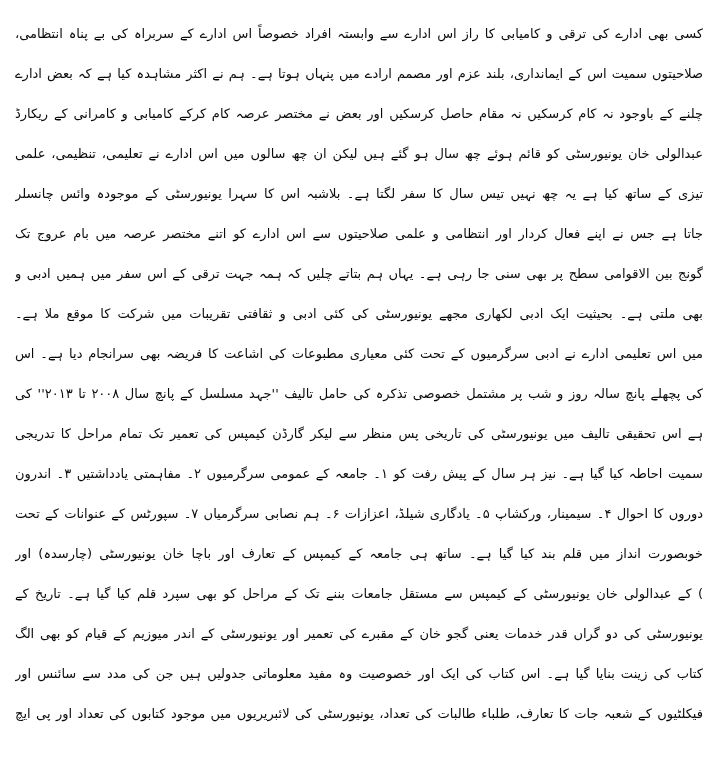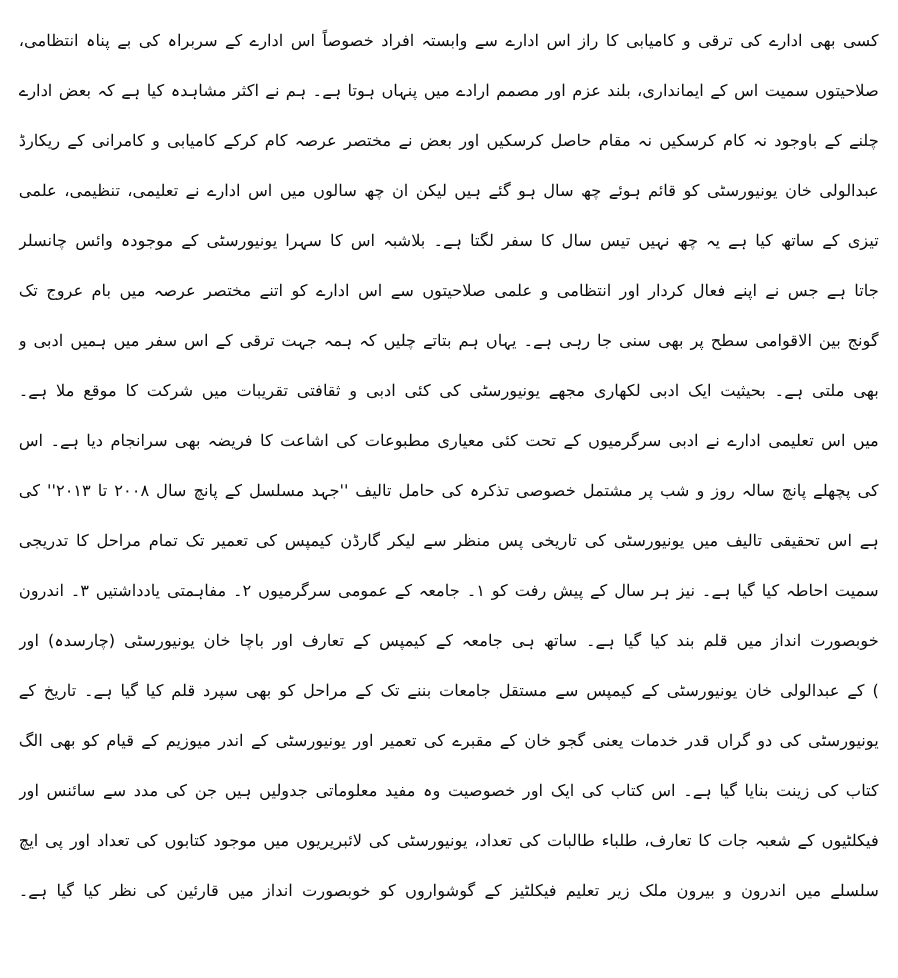--- a/index.html
+++ b/index.html
@@ -45,20 +45,20 @@
     <div class="text-line">چلنے کے باوجود نہ کام کرسکیں نہ مقام حاصل کرسکیں اور بعض نے مختصر عرصہ کام  کرکے کامیابی و کامرانی کے ریکارڈ قائم کئے۔</div>
     <div class="text-line">عبدالولی خان یونیورسٹی کو قائم ہوئے چھ سال ہو گئے ہیں لیکن ان چھ سالوں میں اس ادارے نے تعلیمی، تنظیمی، علمی اور تعمیراتی سفر جس</div>
     <div class="text-line">تیزی کے ساتھ کیا ہے یہ چھ نہیں تیس سال کا سفر لگتا ہے۔ بلاشبہ اس کا سہرا یونیورسٹی کے موجودہ وائس چانسلر پروفیسر ڈاکٹر احسان علی کے سر</div>
     <div class="text-line">جاتا ہے جس نے اپنے فعال کردار اور انتظامی و علمی صلاحیتوں سے اس ادارے کو اتنے مختصر عرصہ میں بام عروج تک پہنچایا کہ اب اس کی</div>
     <div class="text-line">گونج بین الاقوامی سطح پر بھی سنی جا رہی ہے۔ یہاں ہم بتاتے چلیں کہ ہمہ جہت ترقی کے اس سفر میں ہمیں ادبی و ثقافتی سرگرمیوں کی چاشنی</div>
     <div class="text-line">بھی ملتی ہے۔ بحیثیت ایک ادبی لکھاری مجھے یونیورسٹی کی کئی ادبی و ثقافتی تقریبات میں شرکت کا موقع ملا ہے۔ محترم وائس چانسلر کی سربراہی</div>
     <div class="text-line">میں اس تعلیمی ادارے نے ادبی سرگرمیوں کے تحت کئی معیاری مطبوعات کی اشاعت کا فریضہ بھی سرانجام دیا ہے۔ اس سلسلے میں یونیورسٹی</div>
     <div class="text-line">کی پچھلے پانچ سالہ روز و شب پر مشتمل خصوصی تذکرہ کی حامل تالیف ''جہد مسلسل کے پانچ سال ۲۰۰۸ تا ۲۰۱۳'' کی مثال دی جا سکتی</div>
     <div class="text-line">ہے اس تحقیقی تالیف میں یونیورسٹی کی تاریخی پس منظر سے لیکر گارڈن کیمپس کی تعمیر تک تمام مراحل کا تدریجی انداز میں تصاویر اور تعارف</div>
     <div class="text-line">سمیت احاطہ کیا گیا ہے۔ نیز ہر سال کے پیش رفت کو ۱۔ جامعہ کے عمومی سرگرمیوں ۲۔ مفاہمتی یادداشتیں ۳۔ اندرون و بیرون ملک</div>
+    <div class="text-line">دوروں کا احوال ۴۔ سیمینار، ورکشاپ ۵۔ یادگاری شیلڈ، اعزازات ۶۔ ہم نصابی سرگرمیاں ۷۔ سپورٹس کے عنوانات کے تحت</div>
     <div class="text-line">خوبصورت انداز میں قلم بند کیا گیا ہے۔ ساتھ ہی جامعہ کے کیمپس کے تعارف اور باچا خان یونیورسٹی (چارسدہ) اور صوابی یونیورسٹی (صوابی</div>
     <div class="text-line">) کے عبدالولی خان یونیورسٹی کے کیمپس سے مستقل جامعات بننے تک کے مراحل کو بھی سپرد قلم کیا گیا ہے۔ تاریخ کے شعبے میں عبدالولی خان</div>
     <div class="text-line">یونیورسٹی کی دو گراں قدر خدمات یعنی گجو خان کے مقبرے کی تعمیر اور یونیورسٹی کے اندر میوزیم کے قیام کو بھی الگ الگ صفحات کی شکل میں</div>
     <div class="text-line">کتاب کی زینت بنایا گیا ہے۔ اس کتاب کی ایک اور خصوصیت وہ مفید معلوماتی جدولیں ہیں جن کی مدد سے سائنس اور آرٹس کی دونوں</div>
     <div class="text-line">فیکلٹیوں کے شعبہ جات کا تعارف، طلباء طالبات کی تعداد، یونیورسٹی کی لائبریریوں میں موجود کتابوں کی تعداد اور پی ایچ ڈی و ایم فل کے</div>
-    <div class="text-line">سلسلے میں اندرون و بیرون ملک زیر تعلیم فیکلٹیز کے گوشواروں کو خوبصورت انداز میں قارئین کی نظر کیا گیا ہے۔</div>
   </div>
 </div>
 
 </body></html>

